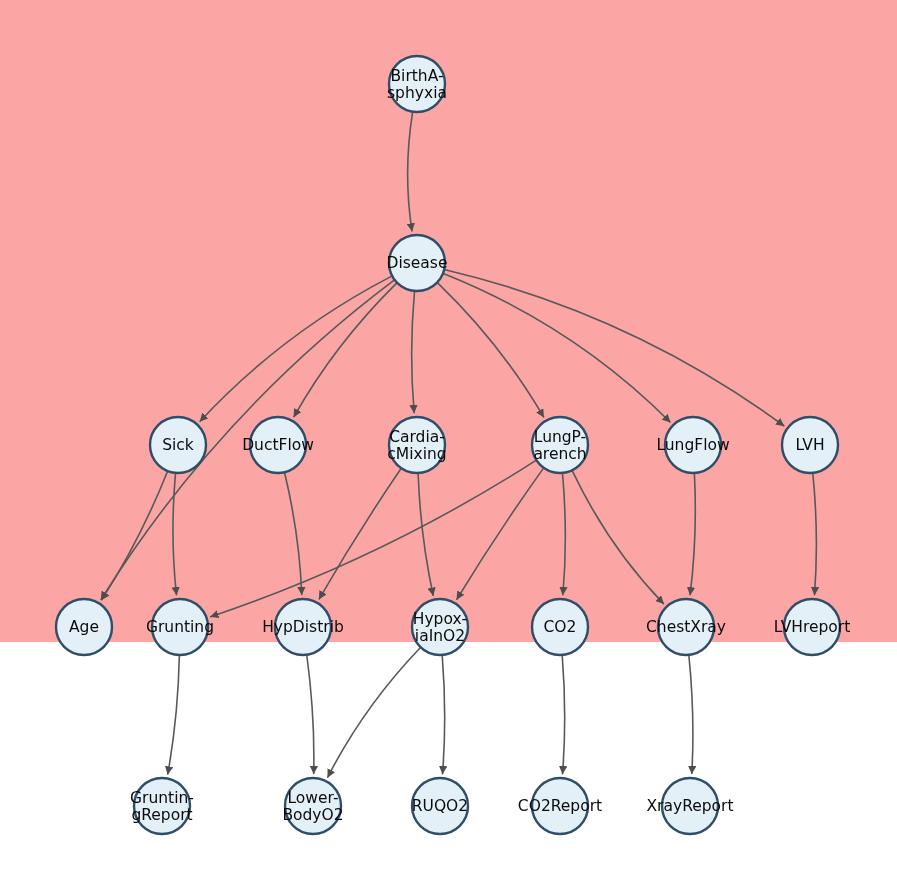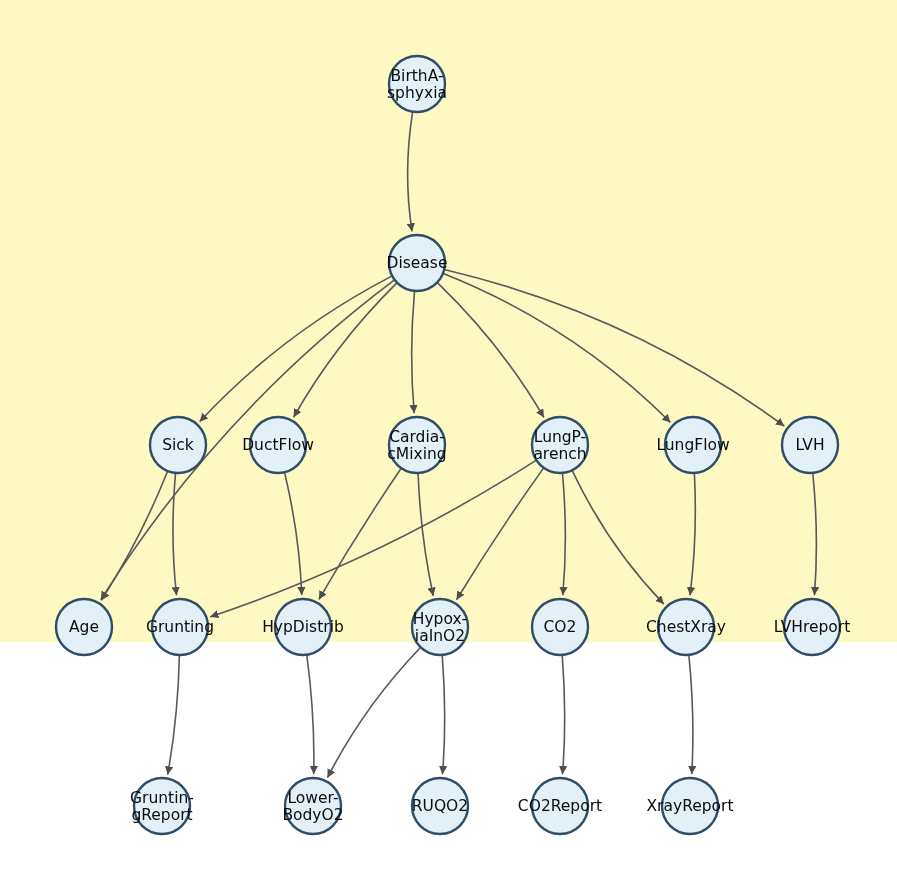--- a/index.html
+++ b/index.html
@@ -11,21 +11,21 @@
   body {
     width: 897px;
     height: 891px;
     font-family: "DejaVu Sans", sans-serif;
     overflow: hidden;
   }
   #graph-root {
     position: relative;
     width: 897px;
     height: 642px;
-    background: #fef9c3;
+    background: #fca5a5;
   }
   #graph-svg {
     position: absolute;
     left: 0;
     top: 0;
     width: 897px;
     height: 891px;
   }
   .edge-path {
     fill: none;

